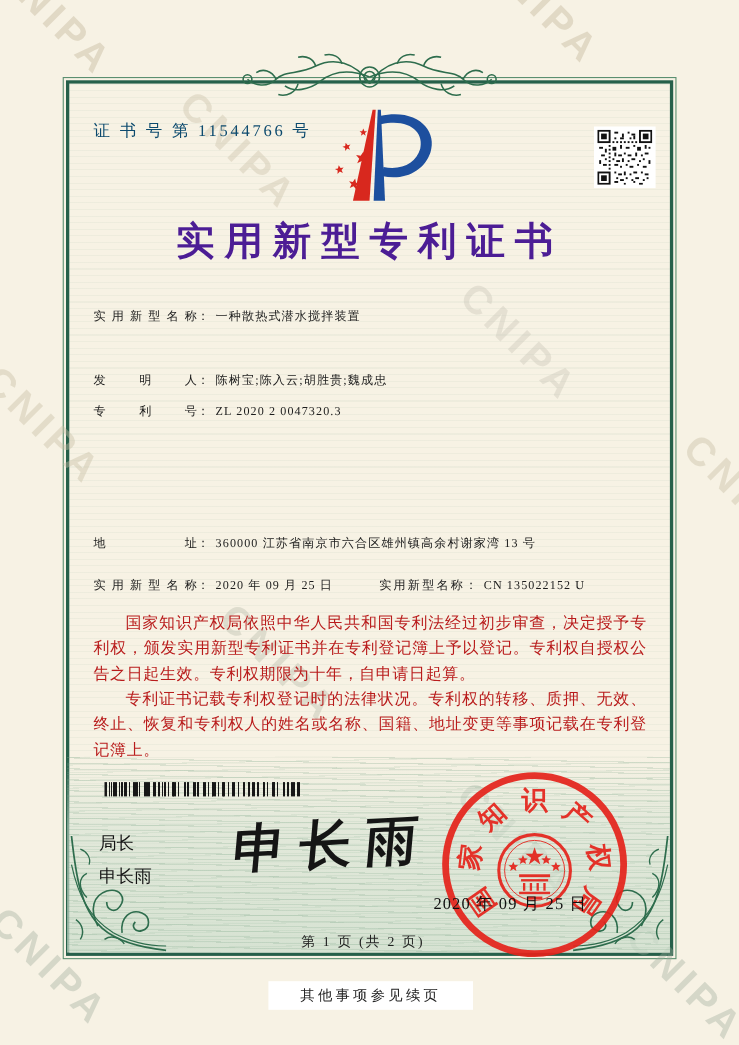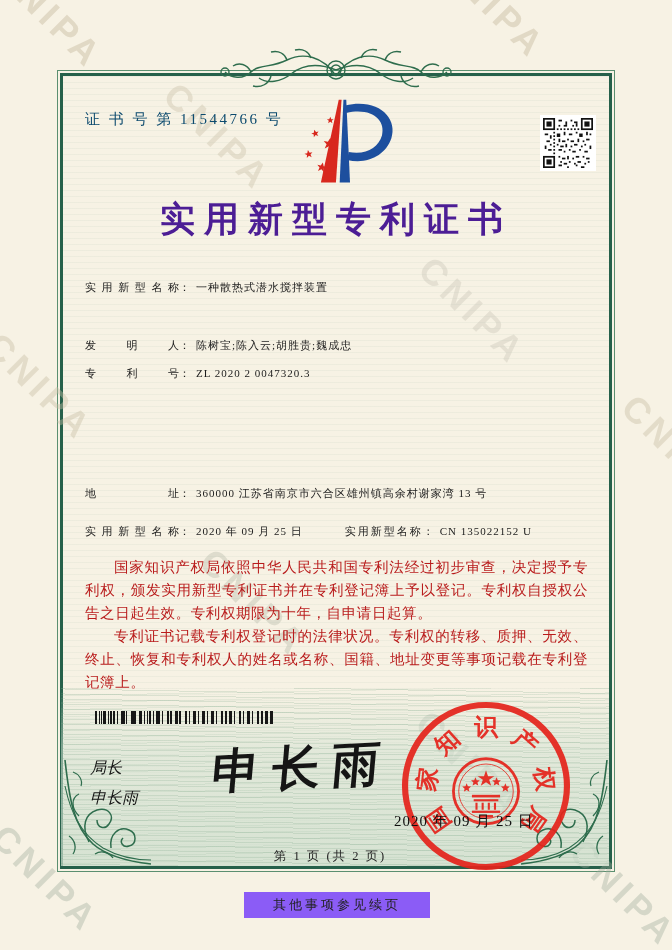--- a/index.html
+++ b/index.html
@@ -58,33 +58,33 @@
     margin:0;text-indent:2em;font-size:14.5px;line-height:1.58;
     text-align:justify;letter-spacing:0.6px;font-style:oblique 7deg;color:#b91c1c;
   }
   
   .barcode{
     position:absolute;left:95px;top:711px;width:178px;height:13px;z-index:2;
     background:
       repeating-linear-gradient(90deg,#171717 0 2px,rgba(0,0,0,0) 2px 4px,#171717 4px 5px,rgba(0,0,0,0) 5px 8px,#171717 8px 11px,rgba(0,0,0,0) 11px 13px,#171717 13px 14px,rgba(0,0,0,0) 14px 18px),
       repeating-linear-gradient(90deg,rgba(0,0,0,0) 0 6px,#171717 6px 7px,rgba(0,0,0,0) 7px 15px,#171717 15px 17px,rgba(0,0,0,0) 17px 23px);
   }
-  .signer{position:absolute;left:90px;top:753px;z-index:2;font-family:"Liberation Sans","DejaVu Sans",sans-serif;font-size:16px;line-height:30px;color:#141414;font-style:italic;}
+  .signer{position:absolute;left:90px;top:753px;z-index:2;font-family:"Liberation Sans","DejaVu Sans",sans-serif;font-size:16px;line-height:30px;color:#141414;}
   .autograph{
     position:absolute;left:212px;top:736px;z-index:2;
     font-size:48px;font-weight:700;letter-spacing:12px;color:#151515;
     transform:rotate(-3deg) skewX(-8deg);white-space:nowrap;
   }
   .seal{position:absolute;left:398px;top:698px;width:176px;height:176px;z-index:3;opacity:0.92;}
   .seal-char{font-size:27px;font-weight:700;fill:#e5231b;text-anchor:middle;dominant-baseline:middle;font-family:"Liberation Serif",serif;}
   .seal-date{position:absolute;left:394px;top:812px;z-index:4;font-size:15px;letter-spacing:1px;color:#101010;white-space:nowrap;}
   .page-num{position:absolute;left:0;right:12px;top:848px;z-index:4;text-align:center;font-size:12.5px;letter-spacing:2px;color:#222;}
   .footer-note{
     position:absolute;left:244px;top:892px;width:186px;height:26px;z-index:2;
-    background:#8b5cf6;text-align:center;line-height:26px;font-size:13px;letter-spacing:3px;color:#222;
+    background:#ffffff;text-align:center;line-height:26px;font-size:13px;letter-spacing:3px;color:#222;
   }
 </style>
 </head>
 <body>
 
 <div class="page">
 
   <div id="wm-layer">
       <div class="wm" style="left: -18px; top: -6px; color: rgba(203, 192, 166, 0.5);">CNIPA</div>
       <div class="wm" style="left: 425px; top: -16px; color: rgba(203, 192, 166, 0.5);">CNIPA</div>

